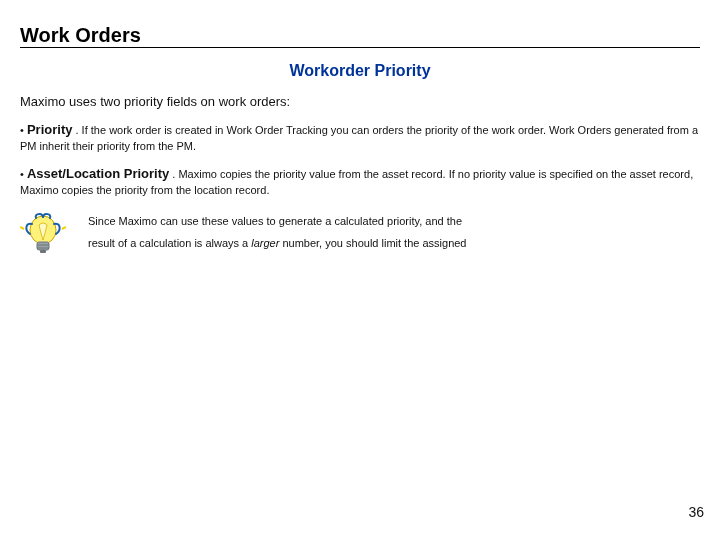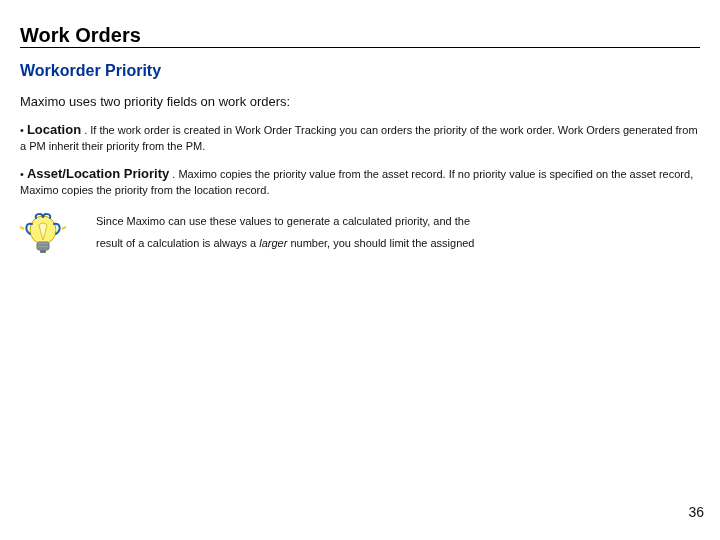--- a/index.html
+++ b/index.html
@@ -20,41 +20,42 @@
   .hr {
     border: none;
     border-top: 1px solid #000;
     margin-bottom: 14px;
   }
   .section-title {
     font-size: 16px;
     font-weight: bold;
     color: #003399;
     margin-bottom: 14px;
+    text-align: center;
   }
   .lead {
     font-size: 13px;
     color: #111;
     margin-bottom: 12px;
   }
   .bullet-block {
     font-size: 11px;
     color: #111;
     margin-bottom: 12px;
     line-height: 1.35;
   }
   .bullet-label {
     font-size: 13px;
     font-weight: bold;
     color: #111;
   }
   .tip-row {
     display: flex;
     align-items: flex-start;
-    gap: 30px;
+    gap: 22px;
     margin-top: 6px;
   }
   .tip-icon {
     flex: 0 0 auto;
     margin-top: 2px;
   }
   .tip-text {
     font-size: 11px;
     color: #111;
     line-height: 2.0;
@@ -72,21 +73,21 @@
 <body>
 
 <div class="page-title">Work Orders</div>
 <hr class="hr">
 
 <div class="section-title">Workorder Priority</div>
 
 <div class="lead">Maximo uses two priority fields on work orders:</div>
 
 <div class="bullet-block">
-  • <span class="bullet-label">Location</span>
+  • <span class="bullet-label">Priority</span>
   <span>. If the work order is created in Work Order Tracking you can orders the priority of the work order. Work Orders generated from a PM inherit their priority from the PM.</span>
 </div>
 
 <div class="bullet-block">
   • <span class="bullet-label">Asset/Location Priority</span>
   <span>. Maximo copies the priority value from the asset record. If no priority value is specified on the asset record, Maximo copies the priority from the location record.</span>
 </div>
 
 <div class="tip-row">
   <span class="tip-icon">

